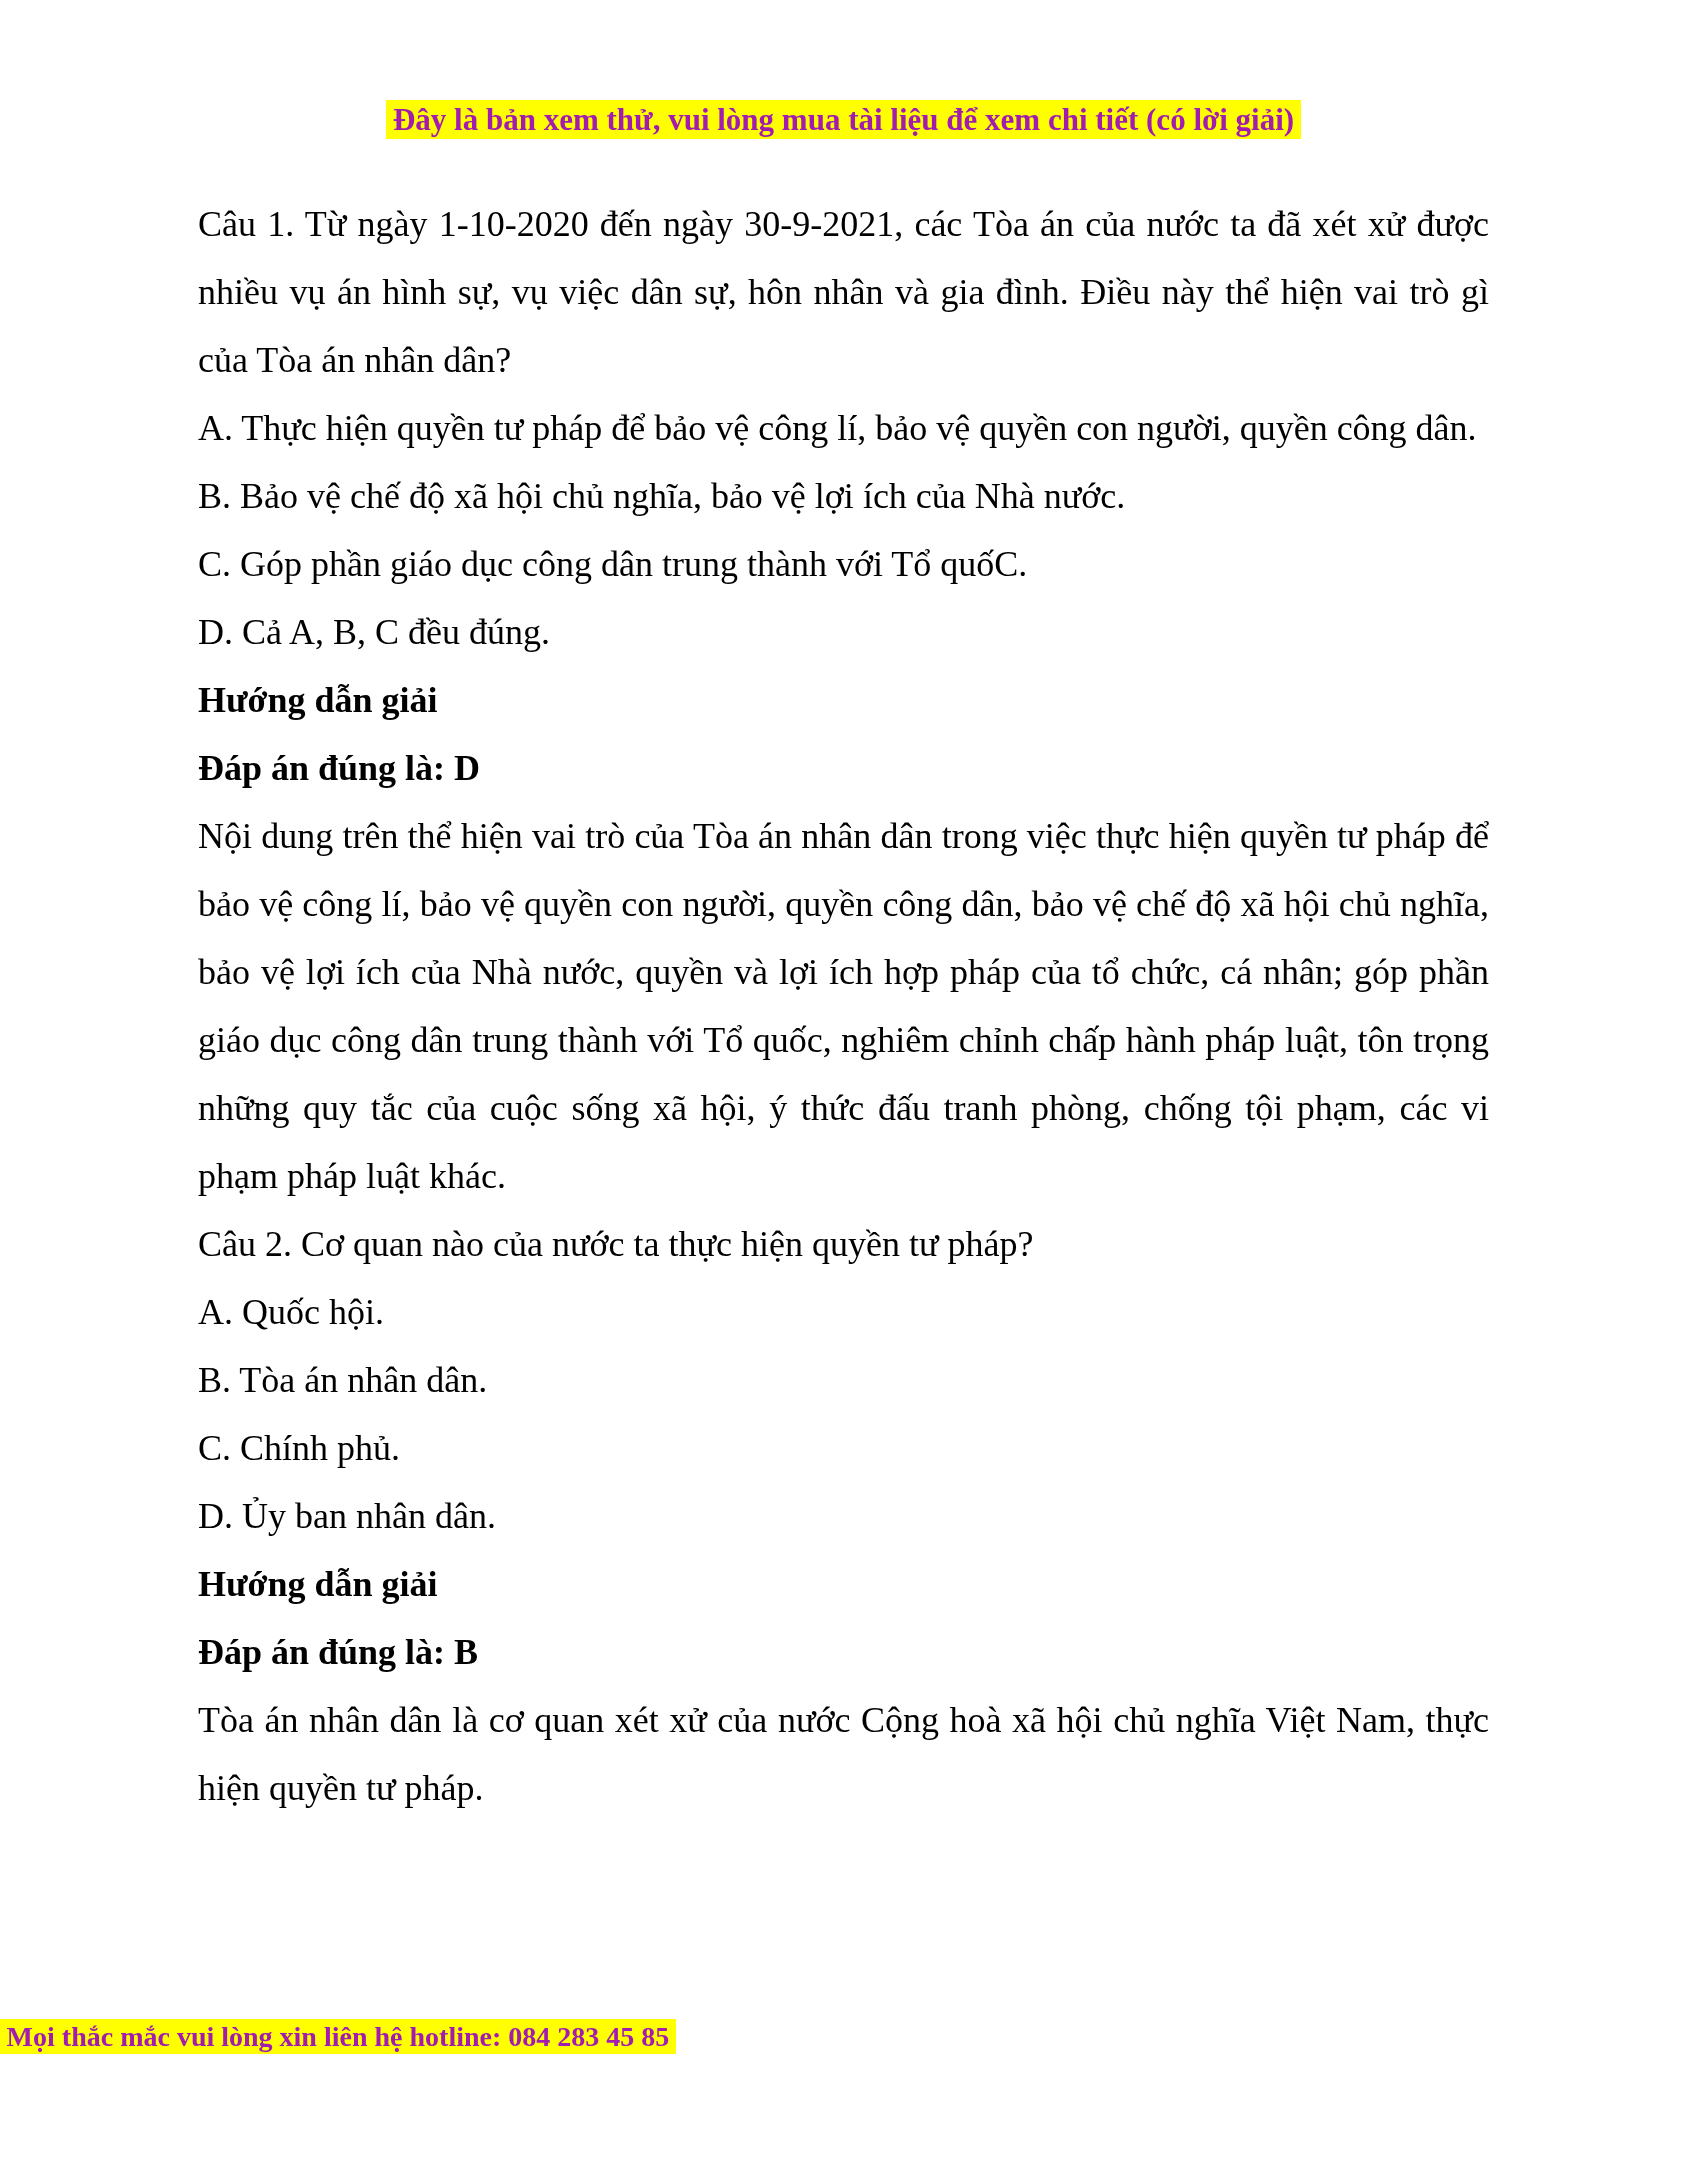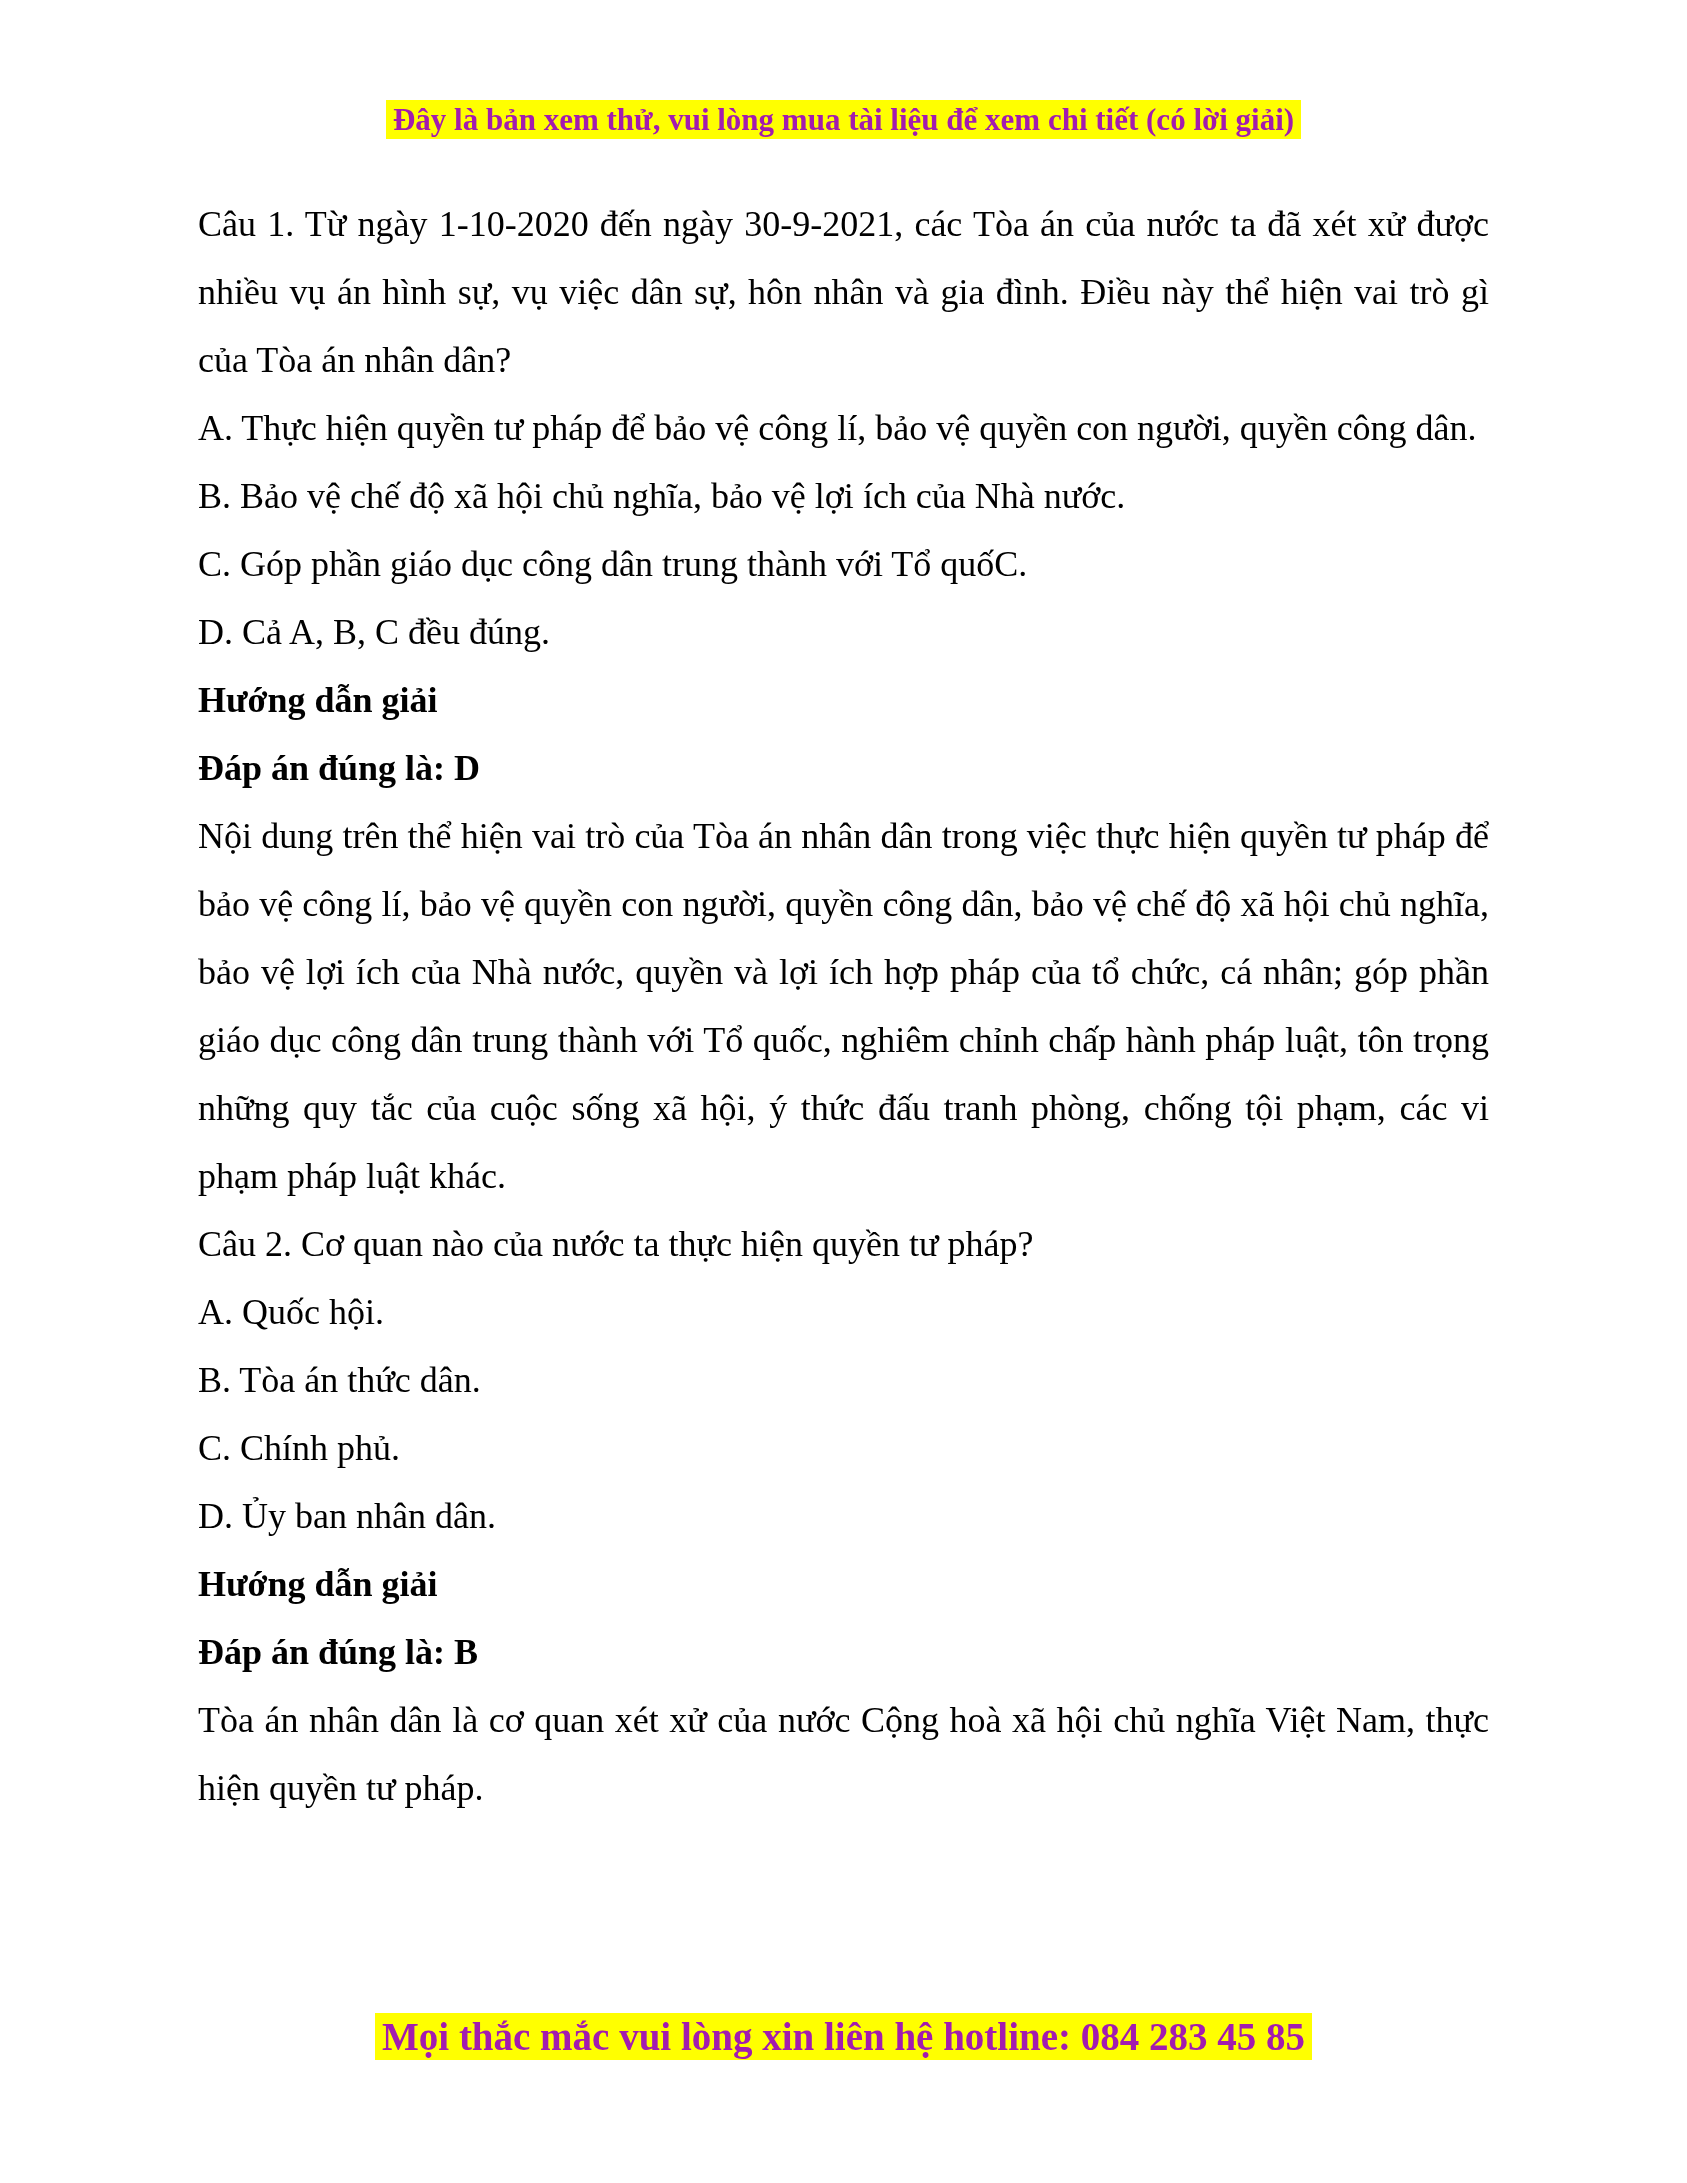--- a/index.html
+++ b/index.html
@@ -23,22 +23,22 @@
     font-size: 31px;
     font-weight: bold;
     line-height: 41px;
     margin: 0 0 50px 0;
   }
   .notice-bottom {
     position: absolute;
     left: 0;
     right: 0;
     bottom: 126px;
-    text-align: center;
-    font-size: 39px;
+    text-align: left;
+    font-size: 28px;
     font-weight: bold;
     line-height: 41px;
   }
   .hl {
     background: #FFFF00;
     padding: 2px 6.6px;
     box-decoration-break: clone;
     -webkit-box-decoration-break: clone;
   }
   .red { color: #a21caf; }
@@ -78,21 +78,21 @@
     <p class="body-line">C. Góp phần giáo dục công dân trung thành với Tổ quốC.</p>
     <p class="body-line">D. Cả A, B, C đều đúng.</p>
     <p class="body-line bold-line">Hướng dẫn giải</p>
     <p class="body-line bold-line">Đáp án đúng là: D</p>
     <p class="body-line">Nội dung trên thể hiện vai trò của Tòa án nhân dân trong việc thực hiện quyền tư pháp để bảo vệ công lí, bảo vệ quyền con người, quyền công dân, bảo vệ chế độ xã hội chủ nghĩa, bảo vệ lợi ích của Nhà nước, quyền và lợi ích hợp pháp của tổ chức, cá nhân; góp phần giáo dục công dân trung thành với Tổ quốc, nghiêm chỉnh chấp hành pháp luật, tôn trọng những quy tắc của cuộc sống xã hội, ý thức đấu tranh phòng, chống tội phạm, các vi phạm pháp luật khác.</p>
   </section>
 
   <section>
     <p class="body-line"><span class="q-label">Câu 2.</span> <span>Cơ quan nào của nước ta thực hiện quyền tư pháp?</span></p>
     <p class="body-line">A. Quốc hội.</p>
-    <p class="body-line">B. Tòa án thức dân.</p>
+    <p class="body-line">B. Tòa án nhân dân.</p>
     <p class="body-line">C. Chính phủ.</p>
     <p class="body-line">D. Ủy ban nhân dân.</p>
     <p class="body-line bold-line">Hướng dẫn giải</p>
     <p class="body-line bold-line">Đáp án đúng là: B</p>
     <p class="body-line">Tòa án nhân dân là cơ quan xét xử của nước Cộng hoà xã hội chủ nghĩa Việt Nam, thực hiện quyền tư pháp.</p>
   </section>
 
   <div class="notice-bottom">
     <span class="hl red">Mọi thắc mắc vui lòng xin liên hệ hotline: 084 283 45 85</span>
   </div>

